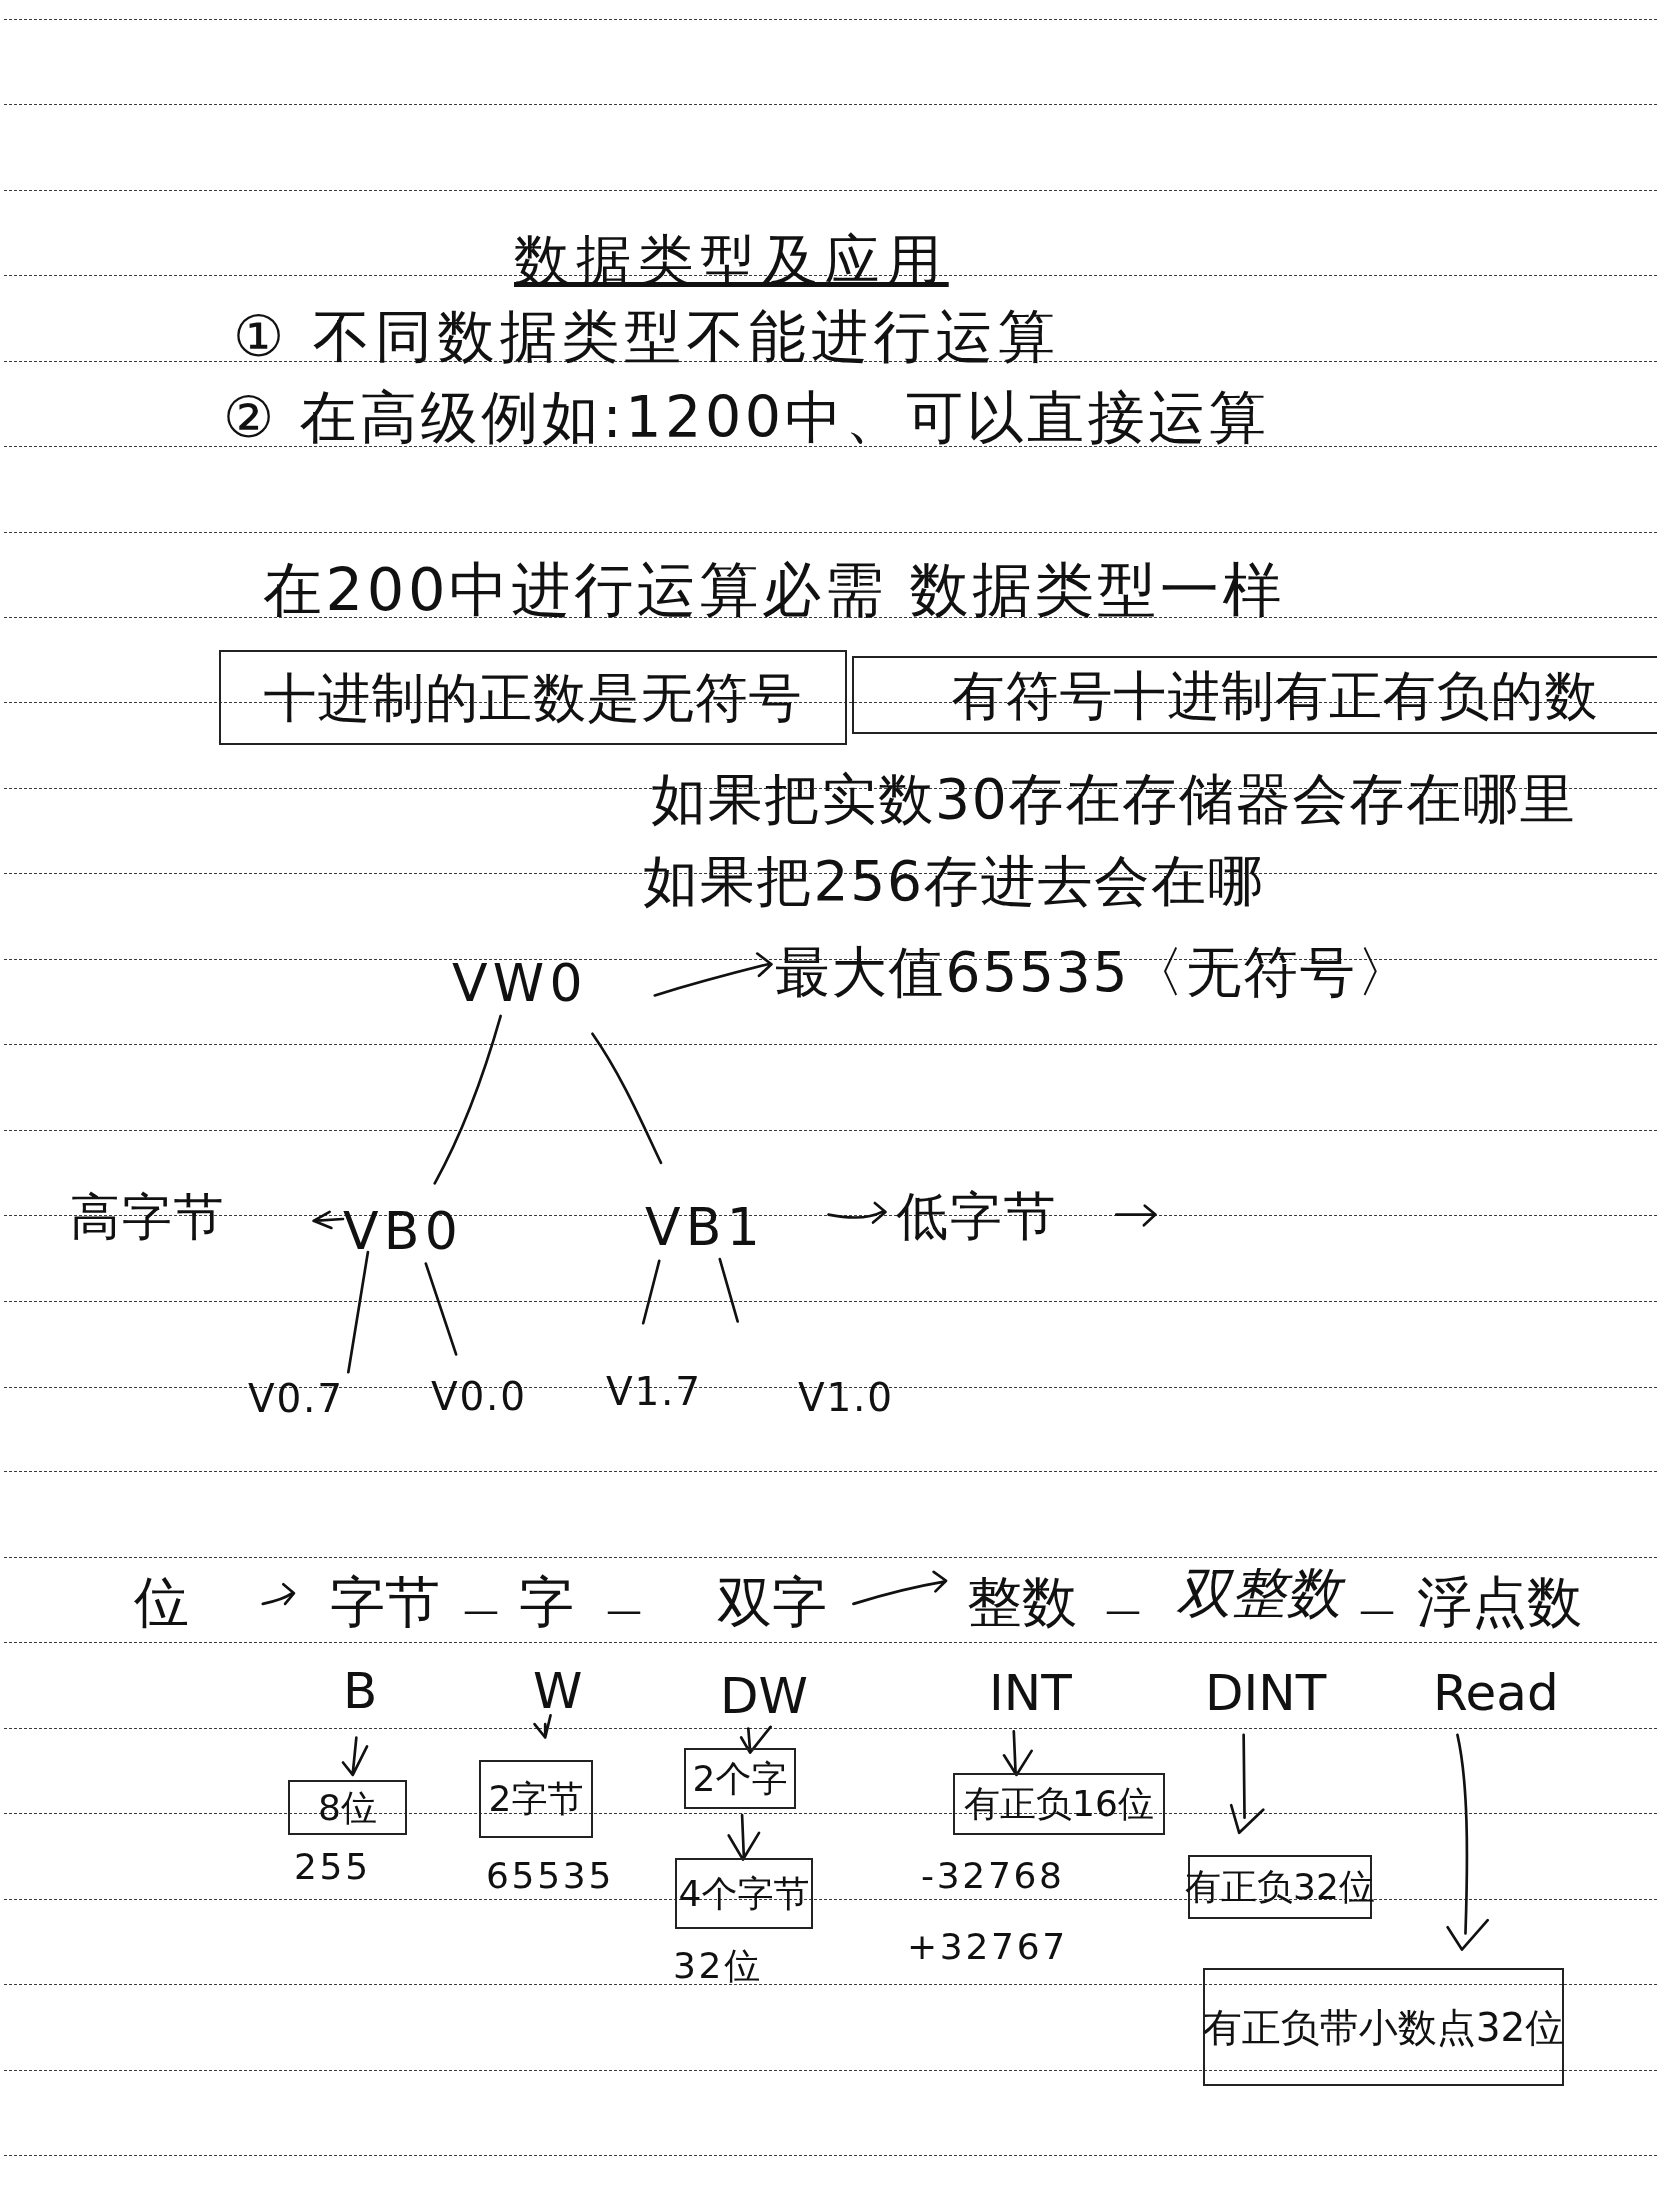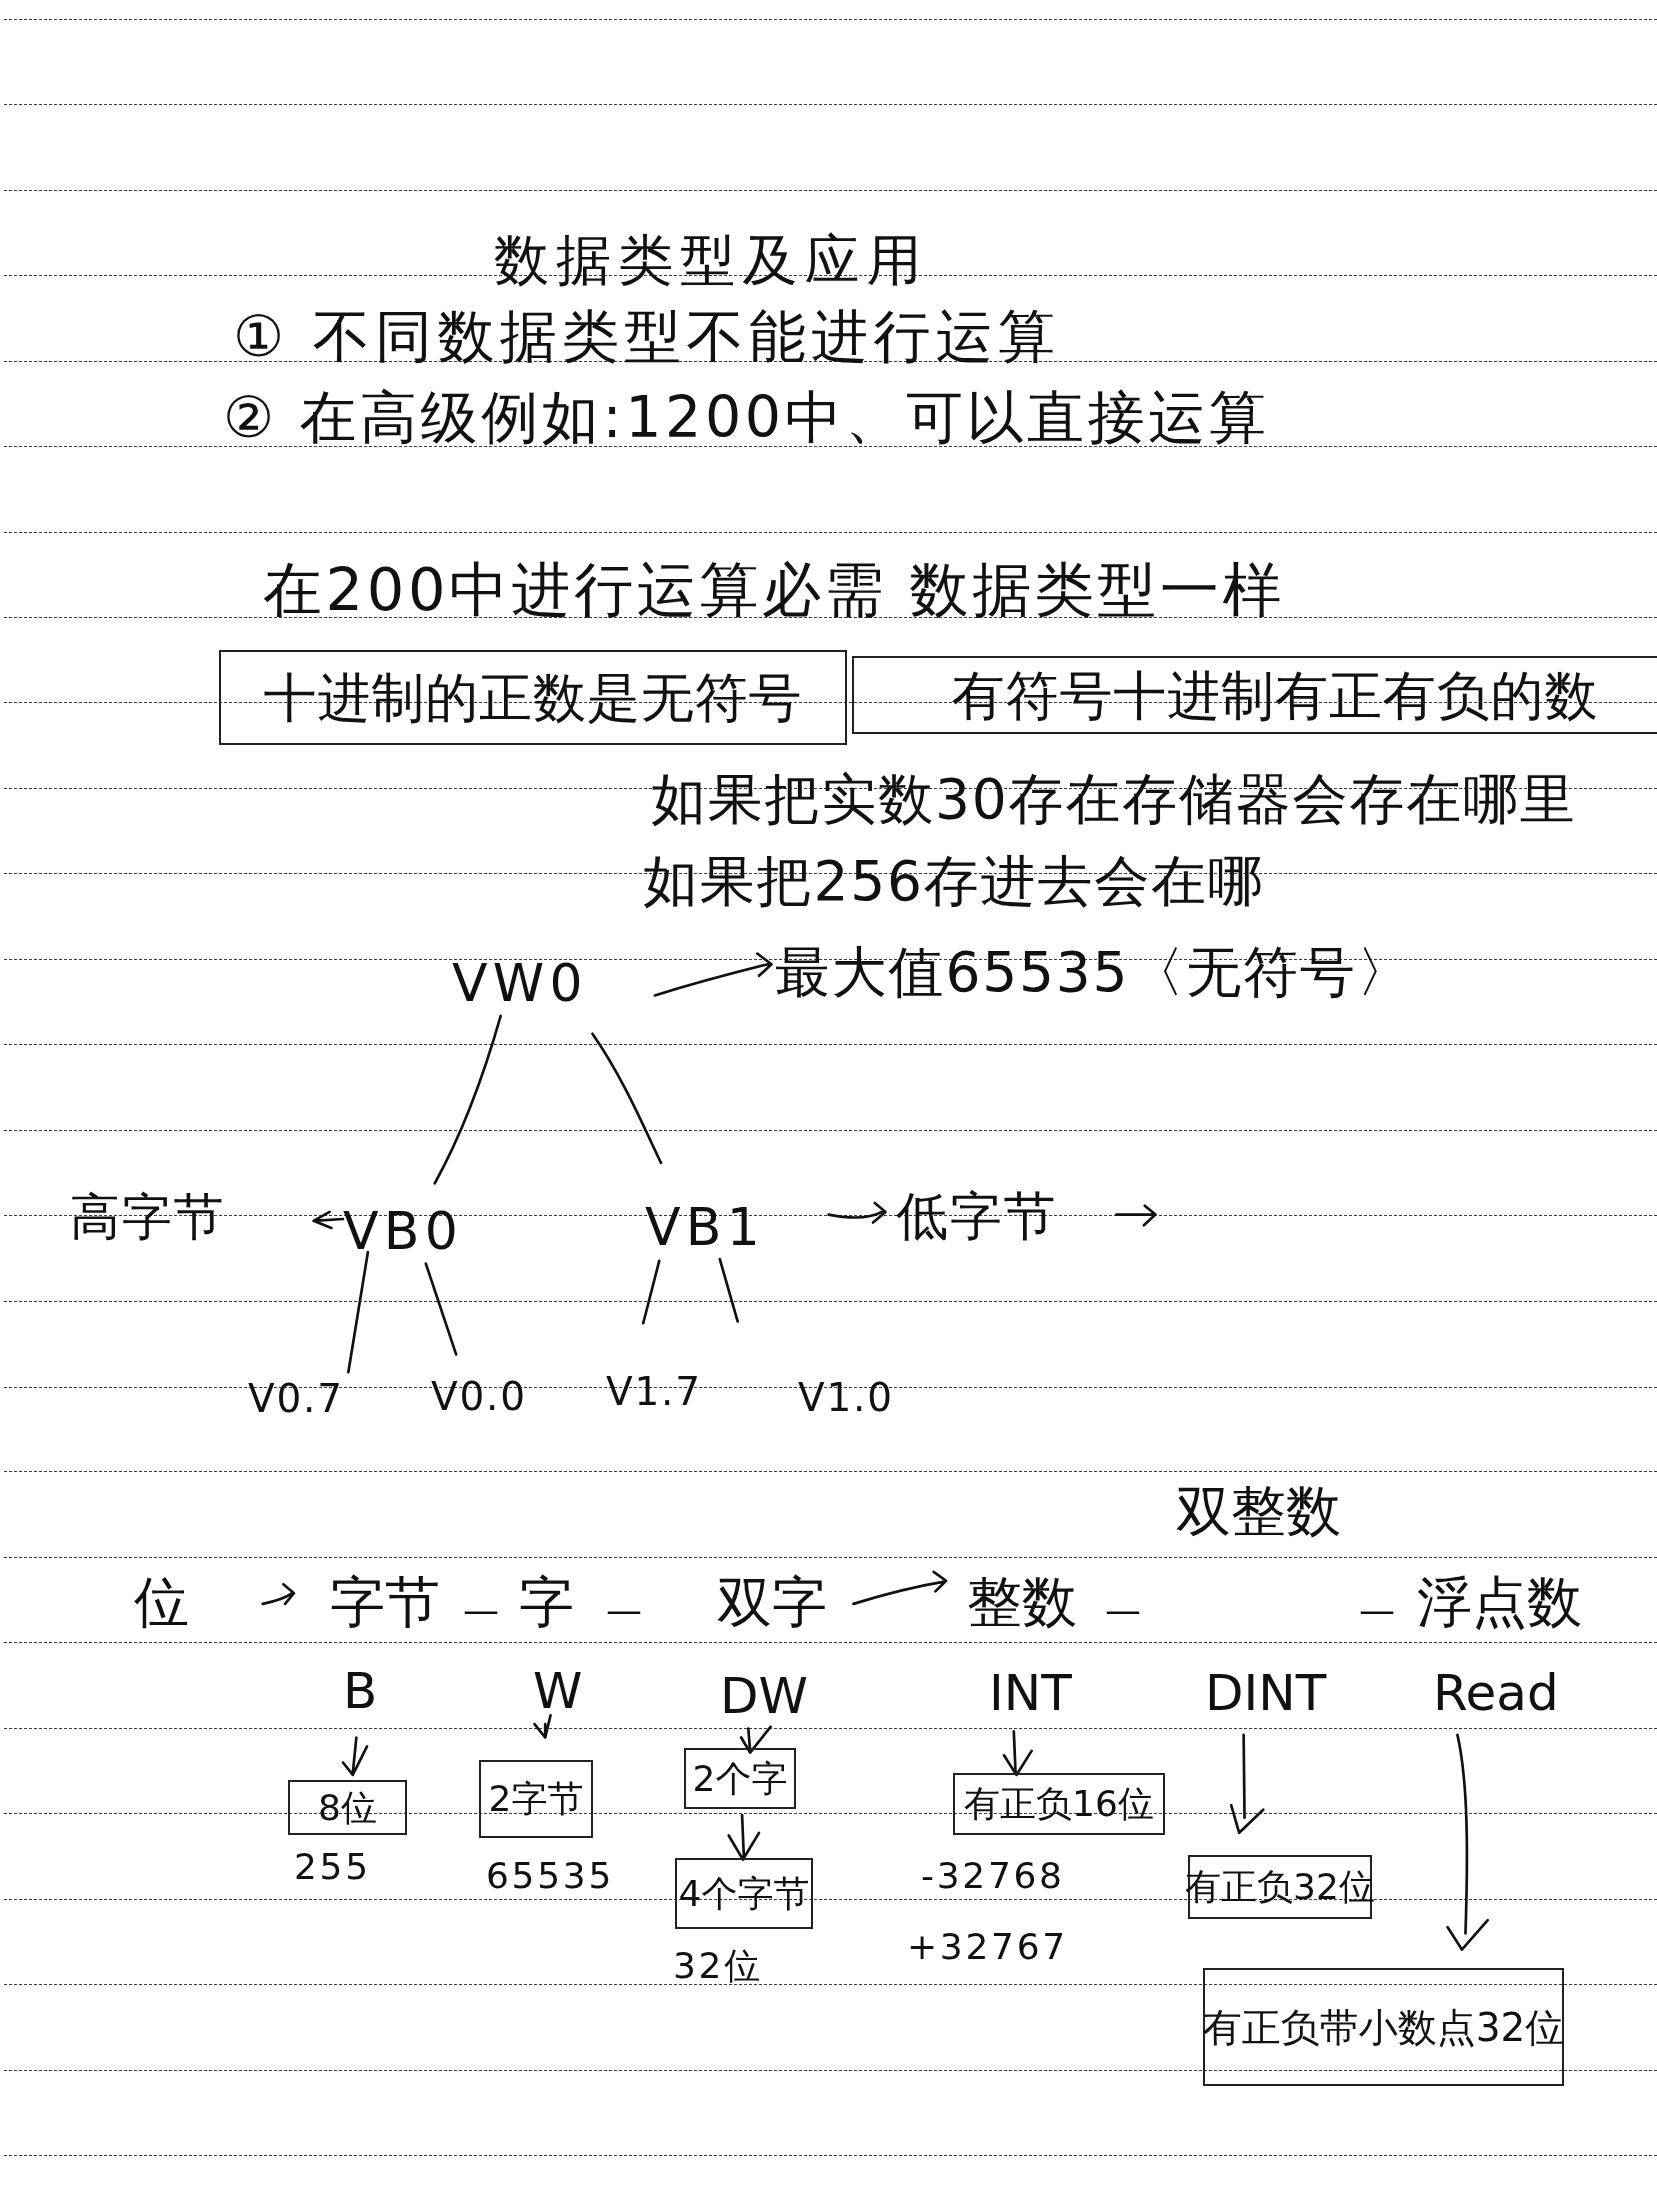--- a/index.html
+++ b/index.html
@@ -92,21 +92,21 @@
 
     <path d="M833 2037 L 835 2085 M818 2060 L 834 2087 L 852 2057"></path>
 
     <path d="M1138 1943 L 1140 1990 M1127 1970 L 1141 1992 L 1158 1965"></path>
 
     <path d="M1396 1947 L 1397 2040 M1382 2026 L 1391 2057 L 1418 2031"></path>
 
     <path d="M1636 1947 C 1648 2000, 1648 2080, 1645 2170 M1625 2163 L 1641 2188 L 1670 2155"></path>
   </svg>
 
-  <div class="hw title" style="left:494px; top:233px;">数据类型及应用</div>
+  <div class="hw title" style="left:514px; top:233px;text-decoration:underline;">数据类型及应用</div>
 
   <div class="hw l1" style="left:233px; top:308px;">① 不同数据类型不能进行运算</div>
   <div class="hw l2" style="left:223px; top:389px;">② 在高级例如:1200中、可以直接运算</div>
 
   <div class="hw l3" style="left:263px; top:560px;">在200中进行运算必需  数据类型一样</div>
 
   <div class="box" style="left:219px; top:650px; width:628px; height:95px;">
     <span class="hw boxtxt">十进制的正数是无符号</span>
   </div>
   <div class="box" style="left:852px; top:656px; width:846px; height:78px;">
@@ -130,21 +130,21 @@
   <div class="hw bit" style="left:798px; top:1378px;">V1.0</div>
 
   <div class="hw row" style="left:134px; top:1575px;">位</div>
   <div class="hw row" style="left:330px; top:1575px;">字节</div>
   <div class="hw row" style="left:463px; top:1593px; font-size:36px;">—</div>
   <div class="hw row" style="left:519px; top:1575px;">字</div>
   <div class="hw row" style="left:606px; top:1593px; font-size:36px;">—</div>
   <div class="hw row" style="left:717px; top:1575px;">双字</div>
   <div class="hw row" style="left:967px; top:1575px;text-align:center;">整数</div>
   <div class="hw row" style="left:1105px; top:1593px; font-size:36px;">—</div>
-  <div class="hw row" style="left:1176px; top:1484px;">双整数</div>
+  <div class="hw row" style="left:1176px; top:1566px;font-style:italic;">双整数</div>
   <div class="hw row" style="left:1359px; top:1593px; font-size:36px;">—</div>
   <div class="hw row" style="left:1417px; top:1575px;">浮点数</div>
 
   <div class="hw abbr" style="left:343px; top:1666px;">B</div>
   <div class="hw abbr" style="left:533px; top:1666px;">W</div>
   <div class="hw abbr" style="left:720px; top:1671px;">DW</div>
   <div class="hw abbr" style="left:989px; top:1668px;">INT</div>
   <div class="hw abbr" style="left:1205px; top:1668px;">DINT</div>
   <div class="hw abbr" style="left:1433px; top:1668px;">Read</div>
 

